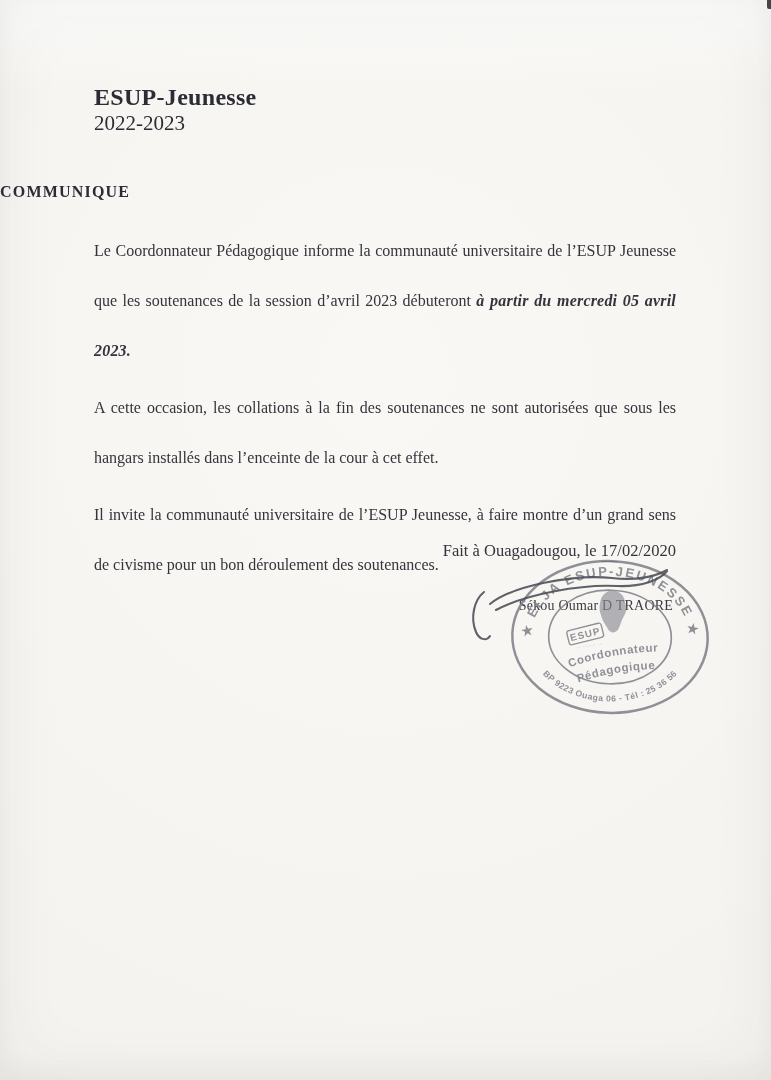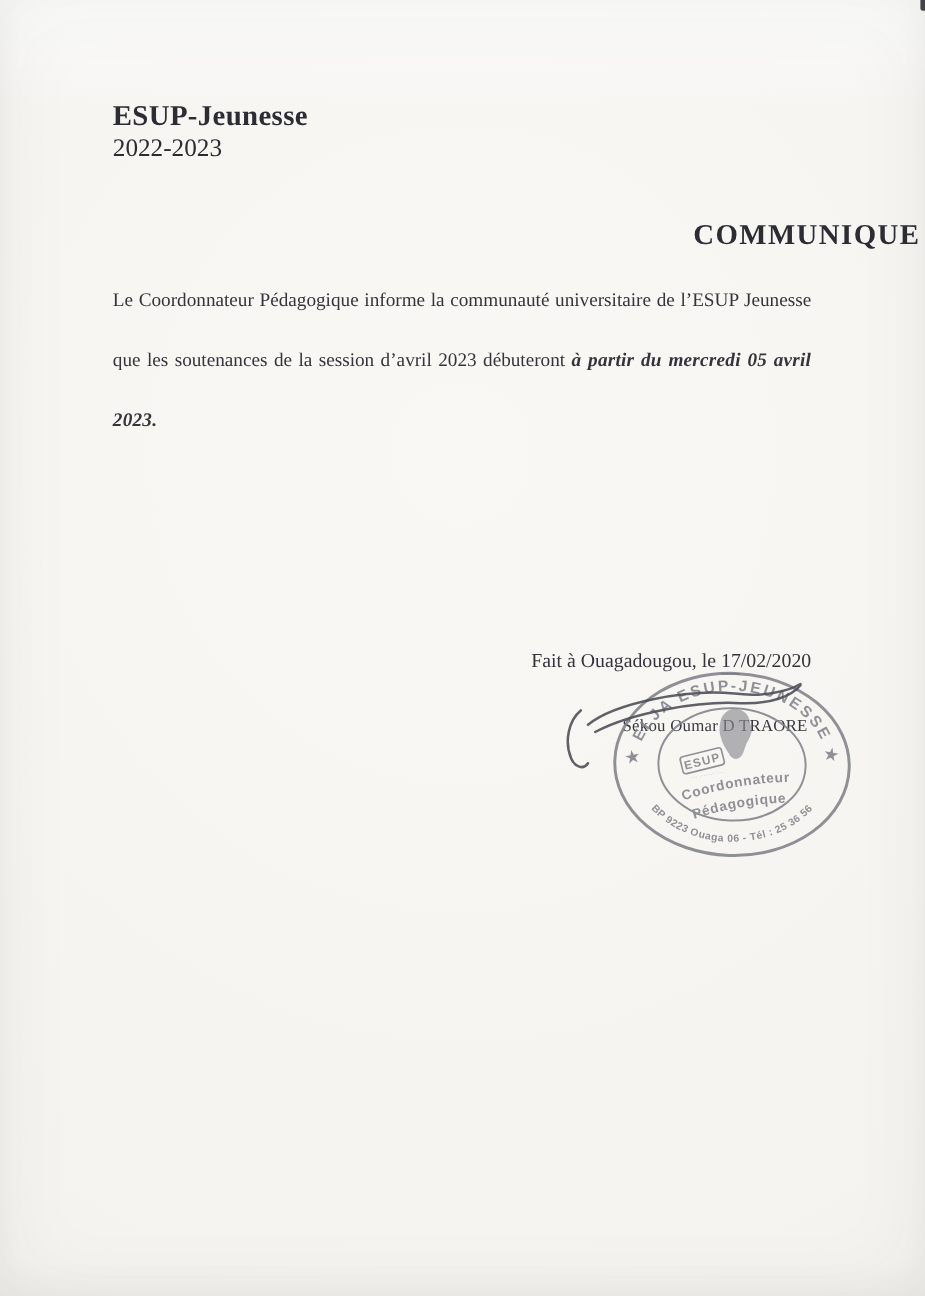--- a/index.html
+++ b/index.html
@@ -11,22 +11,22 @@
     color:#34343c;
     background:
       linear-gradient(180deg,#fbfbf9 0px,rgba(251,251,249,0) 90px),
       radial-gradient(160% 120% at 50% 35%, #f9f8f5 0%, #f4f3f0 55%, #eeede9 100%);
     box-shadow: inset 0 0 70px rgba(60,60,55,0.05), inset 0 -10px 25px rgba(60,60,55,0.04);
   }
   .corner-dot{position:absolute;top:0;right:0;width:4px;height:9px;background:#44444a;border-radius:0 0 0 2px;}
   .doc-header{position:absolute;left:94px;right:95px;top:84px;display:flex;justify-content:space-between;align-items:baseline;flex-direction:column;}
   .org{font-size:24px;font-weight:700;letter-spacing:0.3px;color:#2c2c34;}
   .year{font-size:21px;font-weight:400;color:#2c2c34;}
-  .title{position:absolute;left:0;right:4px;top:183px;margin:0;text-align:right;
-         font-size:24px;font-weight:700;letter-spacing:1.2px;color:#2c2c34;}
+  .title{position:absolute;left:0;right:4px;top:183px;margin:0;text-align:left;
+         font-size:16px;font-weight:700;letter-spacing:1.2px;color:#2c2c34;}
   .body-text{position:absolute;left:94px;right:95px;top:226px;font-size:16px;line-height:50px;text-align:justify;}
   .body-text p{margin:0 0 7px 0;}
   .body-text em{font-style:italic;}
   .body-text strong em{font-weight:700;letter-spacing:0.2px;}
   .dateline{position:absolute;right:95px;top:541px;font-size:16.5px;}
   .dateline .u{border-bottom:1.5px solid #3c3c44;padding-bottom:1px;margin-top:44px;}
   .sig-name{position:absolute;right:98px;top:598px;font-size:14px;letter-spacing:0.2px;z-index:1;color:#3a3a42;}
   .stamp-svg{position:absolute;left:506px;top:558px;z-index:2;opacity:0.85;}
   .sig-svg{position:absolute;left:462px;top:556px;z-index:3;}
 </style>
@@ -39,20 +39,22 @@
 
   <header class="doc-header">
     <span class="org">ESUP-Jeunesse</span>
     <span class="year">2022-2023</span>
   </header>
 
   <h1 class="title">COMMUNIQUE</h1>
 
   <main class="body-text">
     <p><span>Le Coordonnateur Pédagogique informe la communauté universitaire de l’ESUP Jeunesse que les soutenances de la session d’avril 2023 débuteront </span><strong><em>à partir du mercredi 05 avril 2023.</em></strong></p>
+    <p><span>A cette occasion, les collations à la fin des soutenances ne sont autorisées que sous les hangars installés dans l’enceinte de la cour à cet effet.</span></p>
+    <p><span>Il invite la communauté universitaire de l’ESUP Jeunesse, à faire montre d’un grand sens de civisme pour un bon déroulement des soutenances.</span></p>
   </main>
 
   <div class="dateline">
     <span>Fait à Ouagadougou, le </span><span class="u">17</span><span>/02/2020</span>
   </div>
 
   <div class="sig-name">Sékou Oumar D TRAORE</div>
 
   <svg class="stamp-svg" width="208" height="158" viewBox="0 0 200 152" xmlns="http://www.w3.org/2000/svg">
     <defs>

